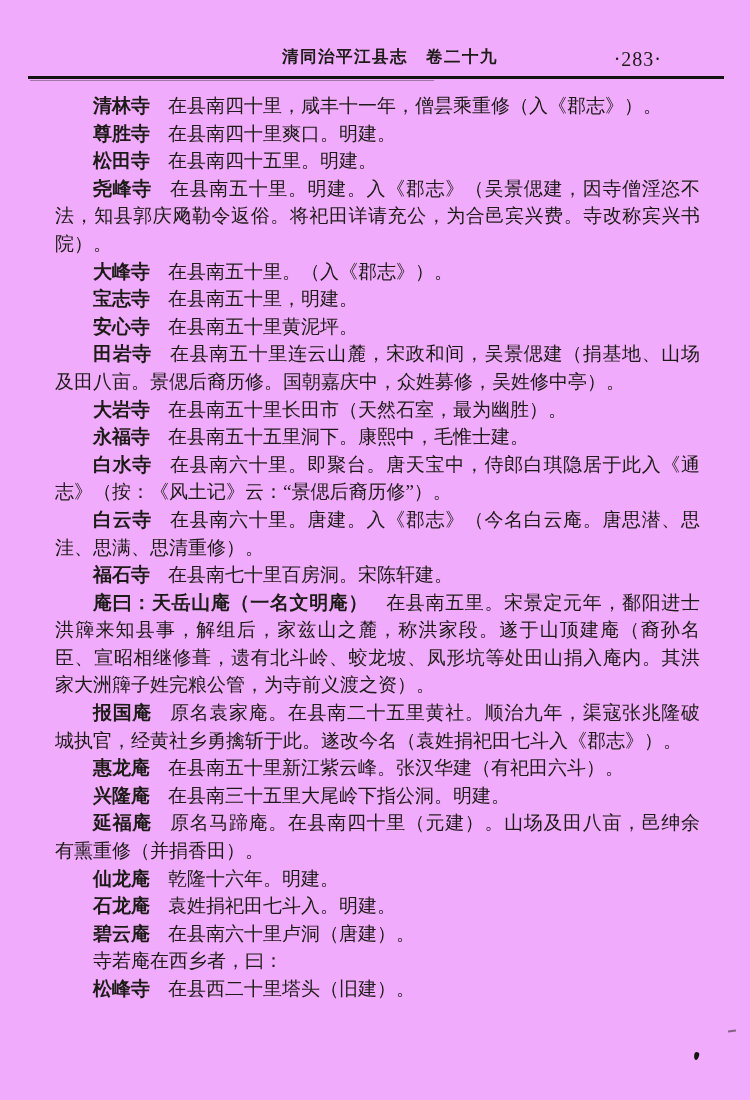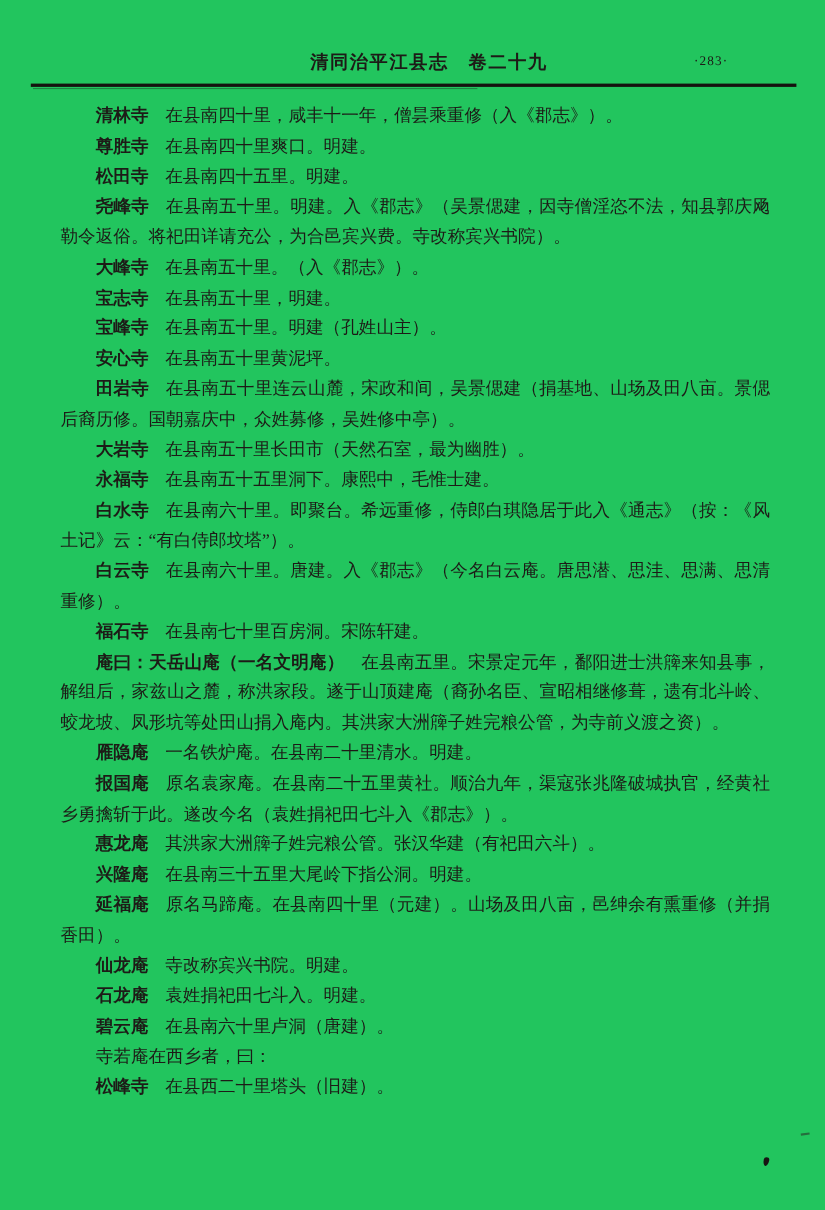--- a/index.html
+++ b/index.html
@@ -6,34 +6,34 @@
   body {
     width: 750px; height: 1100px;
     background: #fafaf7;
     color: #1d1b17;
     font-family: "Liberation Serif", "DejaVu Serif", serif;
   }
   .page {
     position: relative;
     width: 750px; height: 1100px;
     overflow: hidden;
-    background: #22c55e;
+    background: #f0abfc;
   }
   .header-title {
     position: absolute;
     top: 46px; left: 15px; width: 100%;
     text-align: center;
     font-size: 16.5px;
     font-weight: 700;
     letter-spacing: 1.5px;
   }
   .page-number {
     position: absolute;
     top: 48px; right: 88px;
-    font-size: 12px;
+    font-size: 20px;
     letter-spacing: 1px;
   }
   .rule {
     position: absolute;
     top: 76px; left: 28px; right: 26px;
     height: 3px;
     background: #15130f;
   }
   .rule::after {
     content: "";
@@ -42,21 +42,21 @@
     width: 58%; height: 1px;
     background: rgba(20, 18, 15, 0.35);
   }
   .entries {
     position: absolute;
     top: 92px; left: 55px;
     width: 645px;
   }
   .entry {
     margin: 0;
-    font-size: 16px;
+    font-size: 19px;
     line-height: 27.6px;
     text-align: justify;
     text-indent: 2em;
   }
   .temple-name {
     font-weight: 700;
     font-family: "Liberation Sans", "DejaVu Sans", sans-serif;
     margin-right: 0.95em;
   }
   .ink-speck {
@@ -100,63 +100,57 @@
       <p class="entry">
       <span class="temple-name">尧峰寺</span><span class="entry-text">在县南五十里。明建。入《郡志》（吴景偲建，因寺僧淫恣不法，知县郭庆飏勒令返俗。将祀田详请充公，为合邑宾兴费。寺改称宾兴书院）。</span>
     </p>
       <p class="entry">
       <span class="temple-name">大峰寺</span><span class="entry-text">在县南五十里。（入《郡志》）。</span>
     </p>
       <p class="entry">
       <span class="temple-name">宝志寺</span><span class="entry-text">在县南五十里，明建。</span>
     </p>
       <p class="entry">
-      <span class="temple-name">宝峰寺</span><span class="entry-text">在县南五十里。明建（孔姓山主）。</span>
-    </p>
-      <p class="entry">
       <span class="temple-name">安心寺</span><span class="entry-text">在县南五十里黄泥坪。</span>
     </p>
       <p class="entry">
       <span class="temple-name">田岩寺</span><span class="entry-text">在县南五十里连云山麓，宋政和间，吴景偲建（捐基地、山场及田八亩。景偲后裔历修。国朝嘉庆中，众姓募修，吴姓修中亭）。</span>
     </p>
       <p class="entry">
       <span class="temple-name">大岩寺</span><span class="entry-text">在县南五十里长田市（天然石室，最为幽胜）。</span>
     </p>
       <p class="entry">
       <span class="temple-name">永福寺</span><span class="entry-text">在县南五十五里洞下。康熙中，毛惟士建。</span>
     </p>
       <p class="entry">
-      <span class="temple-name">白水寺</span><span class="entry-text">在县南六十里。即聚台。希远重修，侍郎白琪隐居于此入《通志》（按：《风土记》云：“有白侍郎坟塔”）。</span>
+      <span class="temple-name">白水寺</span><span class="entry-text">在县南六十里。即聚台。唐天宝中，侍郎白琪隐居于此入《通志》（按：《风土记》云：“景偲后裔历修”）。</span>
     </p>
       <p class="entry">
       <span class="temple-name">白云寺</span><span class="entry-text">在县南六十里。唐建。入《郡志》（今名白云庵。唐思潜、思洼、思满、思清重修）。</span>
     </p>
       <p class="entry">
       <span class="temple-name">福石寺</span><span class="entry-text">在县南七十里百房洞。宋陈轩建。</span>
     </p>
       <p class="entry">
       <span class="temple-name">庵曰：天岳山庵（一名文明庵）</span><span class="entry-text">在县南五里。宋景定元年，鄱阳进士洪簰来知县事，解组后，家兹山之麓，称洪家段。遂于山顶建庵（裔孙名臣、宣昭相继修葺，遗有北斗岭、蛟龙坡、凤形坑等处田山捐入庵内。其洪家大洲簰子姓完粮公管，为寺前义渡之资）。</span>
     </p>
       <p class="entry">
-      <span class="temple-name">雁隐庵</span><span class="entry-text">一名铁炉庵。在县南二十里清水。明建。</span>
-    </p>
-      <p class="entry">
       <span class="temple-name">报国庵</span><span class="entry-text">原名袁家庵。在县南二十五里黄社。顺治九年，渠寇张兆隆破城执官，经黄社乡勇擒斩于此。遂改今名（袁姓捐祀田七斗入《郡志》）。</span>
     </p>
       <p class="entry">
-      <span class="temple-name">惠龙庵</span><span class="entry-text">其洪家大洲簰子姓完粮公管。张汉华建（有祀田六斗）。</span>
+      <span class="temple-name">惠龙庵</span><span class="entry-text">在县南五十里新江紫云峰。张汉华建（有祀田六斗）。</span>
     </p>
       <p class="entry">
       <span class="temple-name">兴隆庵</span><span class="entry-text">在县南三十五里大尾岭下指公洞。明建。</span>
     </p>
       <p class="entry">
       <span class="temple-name">延福庵</span><span class="entry-text">原名马蹄庵。在县南四十里（元建）。山场及田八亩，邑绅余有熏重修（并捐香田）。</span>
     </p>
       <p class="entry">
-      <span class="temple-name">仙龙庵</span><span class="entry-text">寺改称宾兴书院。明建。</span>
+      <span class="temple-name">仙龙庵</span><span class="entry-text">乾隆十六年。明建。</span>
     </p>
       <p class="entry">
       <span class="temple-name">石龙庵</span><span class="entry-text">袁姓捐祀田七斗入。明建。</span>
     </p>
       <p class="entry">
       <span class="temple-name">碧云庵</span><span class="entry-text">在县南六十里卢洞（唐建）。</span>
     </p>
       <p class="entry">
       <span class="entry-text">寺若庵在西乡者，曰：</span>
     </p>

